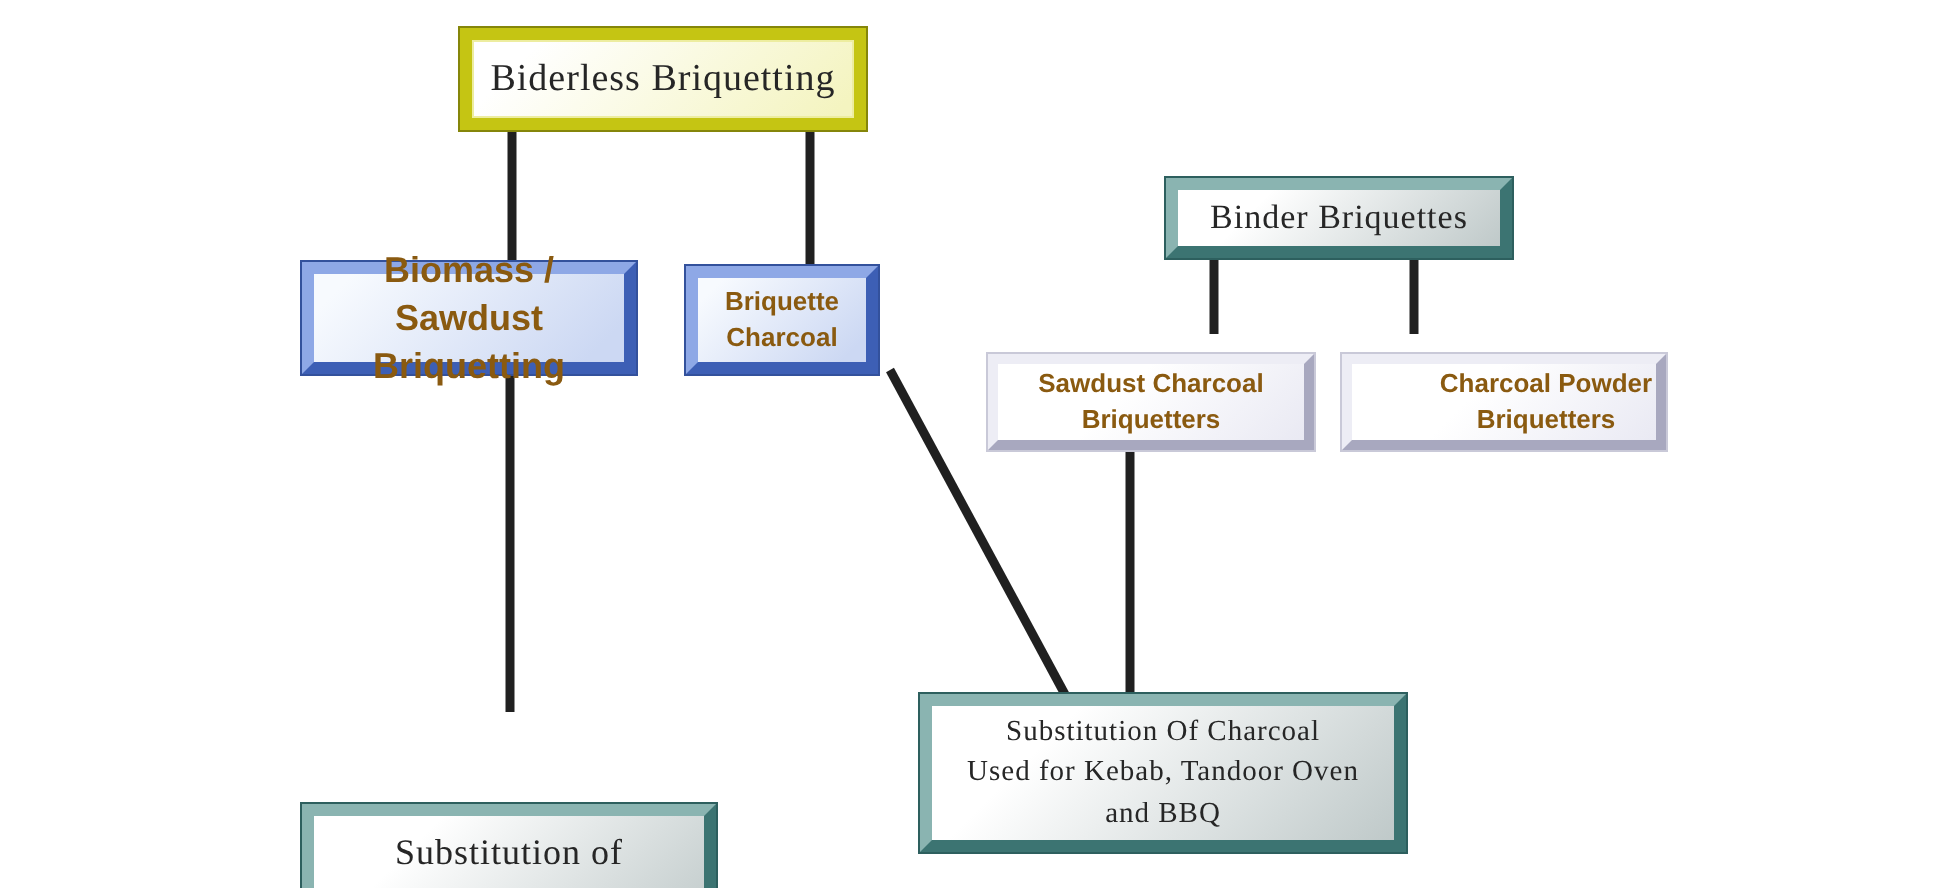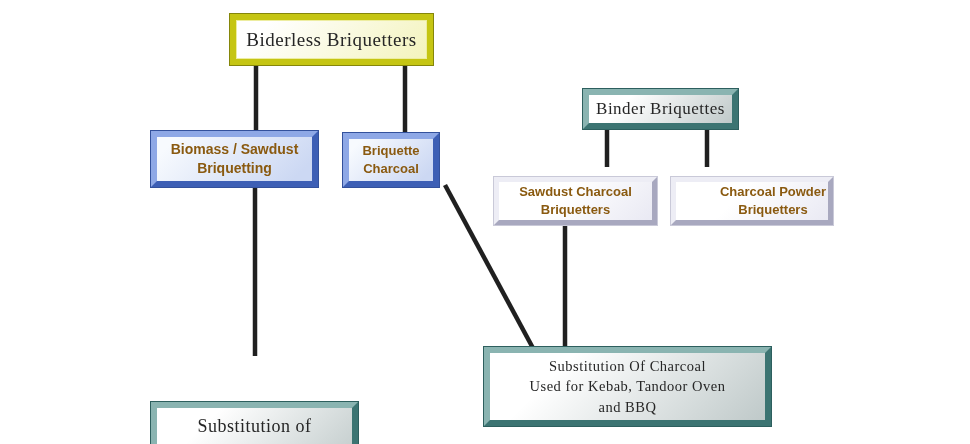--- a/index.html
+++ b/index.html
@@ -69,45 +69,45 @@
     border-color: #ededf5 #a8a8bf #a8a8bf #ededf5;
     box-shadow: 0 0 0 1px #c9c9d8;
     background: linear-gradient(135deg, #ffffff 40%, #e9e9f3 100%);
     font-family: "Liberation Sans", "DejaVu Sans", sans-serif;
     font-weight: bold;
     color: #8a5a10;
     margin-top: 12px;
   }
   
   .n-biderless { left: 230px; top: 14px;  width: 203px; height: 51px; font-size: 19px; }
-  .n-biomass   { left: 151px; top: 131px; width: 167px; height: 56px; font-size: 14px; line-height: 1.35; }
+  .n-biomass   { left: 151px; top: 131px; width: 167px; height: 56px; font-size: 18px; line-height: 1.35; }
   .n-briqchar  { left: 343px; top: 133px; width: 96px; height: 54px; font-size: 13px; line-height: 1.35; }
-  .n-binder    { left: 583px; top: 89px;  width: 155px; height: 40px; font-size: 17px; }
+  .n-binder    { left: 583px; top: 89px;  width: 173px; height: 40px; font-size: 17px; }
   .n-sawdust   { left: 494px; top: 165px; width: 163px; height: 48px; font-size: 13px; line-height: 1.35; }
   .n-powder    { left: 671px; top: 165px; width: 162px; height: 48px; font-size: 13px; line-height: 1.35; padding-left: 42px; }
   .n-substfire { left: 151px; top: 354px; width: 207px; height: 74px; font-size: 18px; line-height: 1.45; margin-top: 48px; }
-  .n-substchar { left: 484px; top: 347px; width: 287px; height: 79px; font-size: 14.5px; line-height: 1.4; }
+  .n-substchar { left: 460px; top: 347px; width: 243px; height: 79px; font-size: 14.5px; line-height: 1.4; }
 </style>
 </head>
 <body>
 
 <div class="canvas">
 
   <svg class="edges" width="970" height="444" viewBox="0 0 970 444">
     <line x1="256" y1="64" x2="256" y2="133"></line>
     <line x1="405" y1="64" x2="405" y2="135"></line>
     <line x1="255" y1="185" x2="255" y2="356"></line>
     <line x1="607" y1="127" x2="607" y2="167"></line>
     <line x1="707" y1="127" x2="707" y2="167"></line>
     <line x1="565" y1="211" x2="565" y2="350"></line>
     <line x1="445" y1="185" x2="534" y2="350"></line>
   </svg>
 
   <div class="node style-yellow n-biderless">
-    <span>Biderless Briquetters</span>
+    <span>Biderless Briquetting</span>
   </div>
 
   <div class="node style-blue n-biomass">
     <span>Biomass / Sawdust
 Briquetting</span>
   </div>
 
   <div class="node style-blue n-briqchar">
     <span>Briquette
 Charcoal</span>

